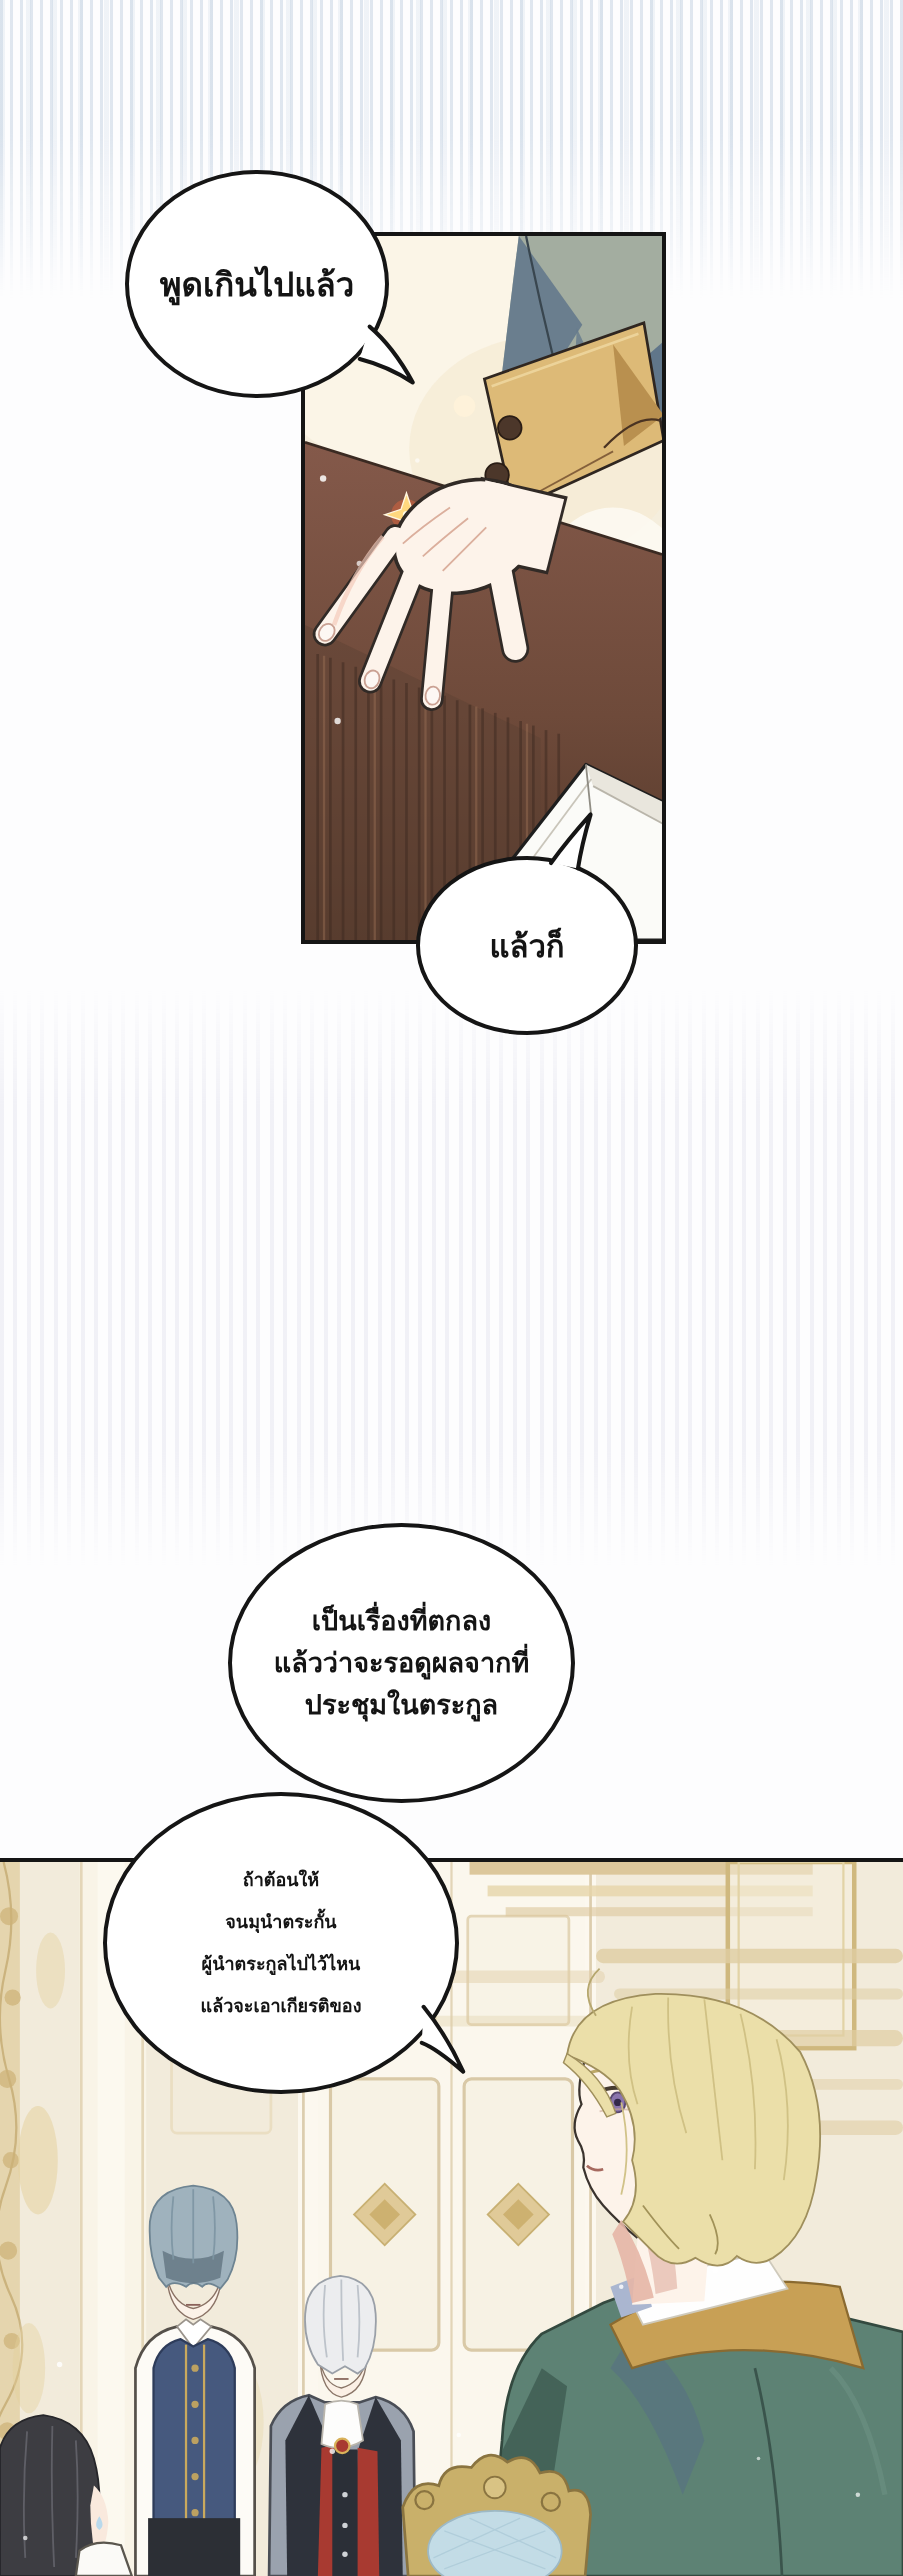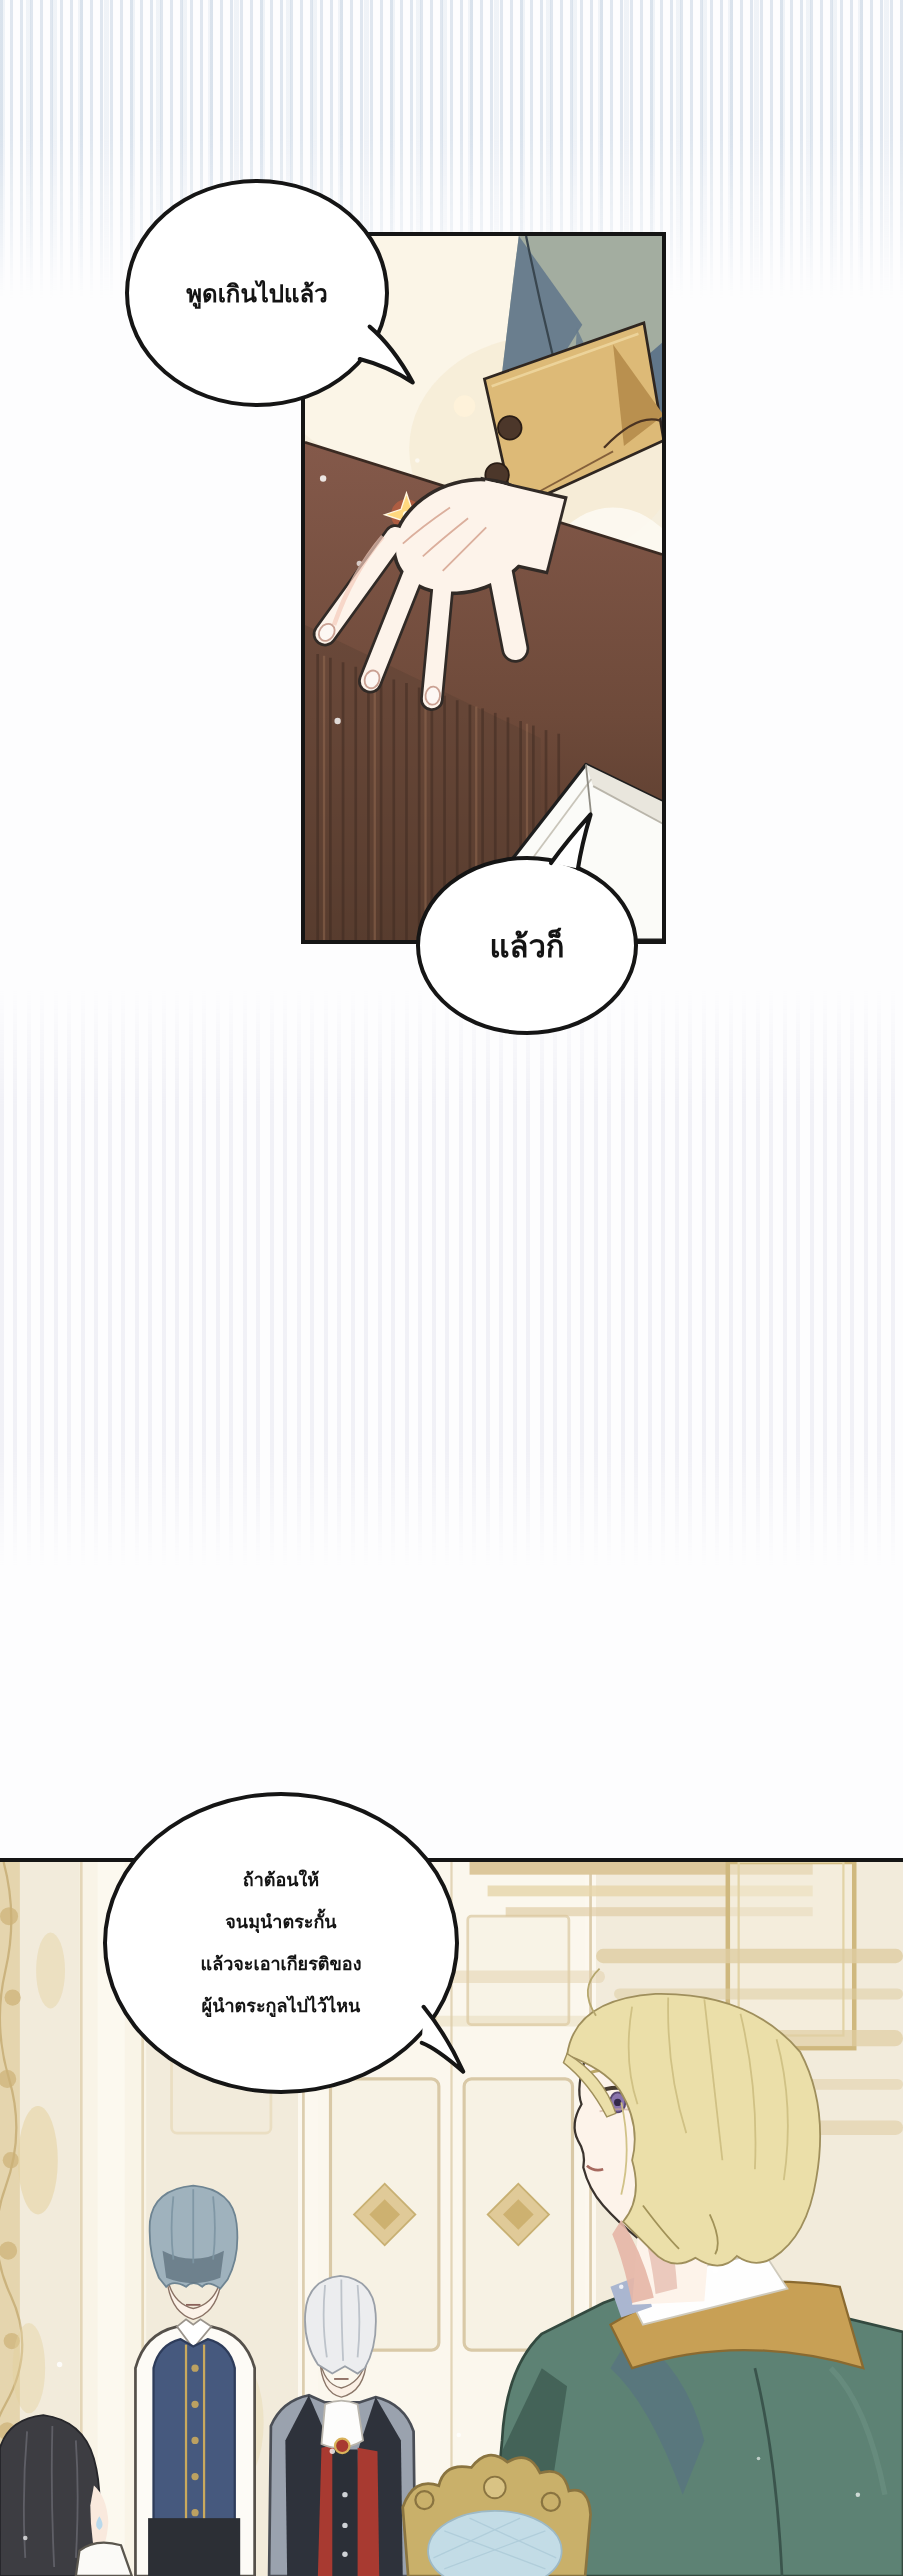--- a/index.html
+++ b/index.html
@@ -26,21 +26,21 @@
   .panel{position:absolute;box-sizing:border-box;background:#fff;}
   .panel svg{display:block;width:100%;height:100%;}
   .panel1{left:301px;top:232px;width:365px;height:712px;border:4.5px solid var(--c-ink,#151515);}
   .panel2{left:0;top:1858px;width:903px;height:718px;border-top:4.5px solid var(--c-ink,#151515);}
   .bubble{
     position:absolute;background:#fff;border:4.5px solid var(--c-ink,#151515);
     border-radius:50%;display:flex;flex-direction:column;align-items:center;justify-content:center;
     text-align:center;color:#141414;z-index:5;box-sizing:border-box;
   }
   .bubble .ln{display:block;white-space:nowrap;font-weight:600;}
-  .bubble1{left:125px;top:179px;width:264px;height:228px;font-size:24px;}
+  .bubble1{left:125px;top:170px;width:264px;height:228px;font-size:33px;}
   .bubble2{left:416px;top:856px;width:222px;height:179px;font-size:31px;}
   .bubble3{left:228px;top:1523px;width:347px;height:280px;font-size:27px;line-height:42px;}
   .bubble4{left:103px;top:1792px;width:356px;height:302px;font-size:18px;line-height:42px;}
   .tail{position:absolute;z-index:6;overflow:visible;}
   .tail path{fill:#fff;stroke:var(--c-ink,#151515);stroke-width:4.5;stroke-linejoin:round;stroke-linecap:round;}
   .t1{left:357px;top:321px;width:63px;height:68px;}
   .t2{left:542px;top:809px;width:63px;height:63px;}
   .t4{left:411px;top:1996px;width:63px;height:90px;}
 </style>
 </head>
@@ -361,25 +361,30 @@
     <path d="M14,6 Q40,28 62,68 Q34,50 3,42"></path>
   </svg>
 
   <div class="bubble bubble2">
     <span class="ln">แล้วก็</span>
   </div>
   <svg class="tail t2" viewBox="0 0 70 70">
     <path d="M10,60 Q28,35 54,6 Q44,40 40,66"></path>
   </svg>
 
+  <div class="bubble bubble3">
+    <span class="ln">เป็นเรื่องที่ตกลง</span>
+    <span class="ln">แล้วว่าจะรอดูผลจากที่</span>
+    <span class="ln">ประชุมในตระกูล</span>
+  </div>
 
   <div class="bubble bubble4">
     <span class="ln">ถ้าต้อนให้</span>
     <span class="ln">จนมุนำตระกั้น</span>
+    <span class="ln">ผู้นำตระกูลไปไว้ไหน</span>
     <span class="ln">แล้วจะเอาเกียรติของ</span>
-    <span class="ln">ผู้นำตระกูลไปไว้ไหน</span>
   </div>
   <svg class="tail t4" viewBox="0 0 70 100">
     <path d="M14,12 Q40,44 58,84 Q28,58 12,52"></path>
   </svg>
 
 </div>
 
 
 </body></html>

